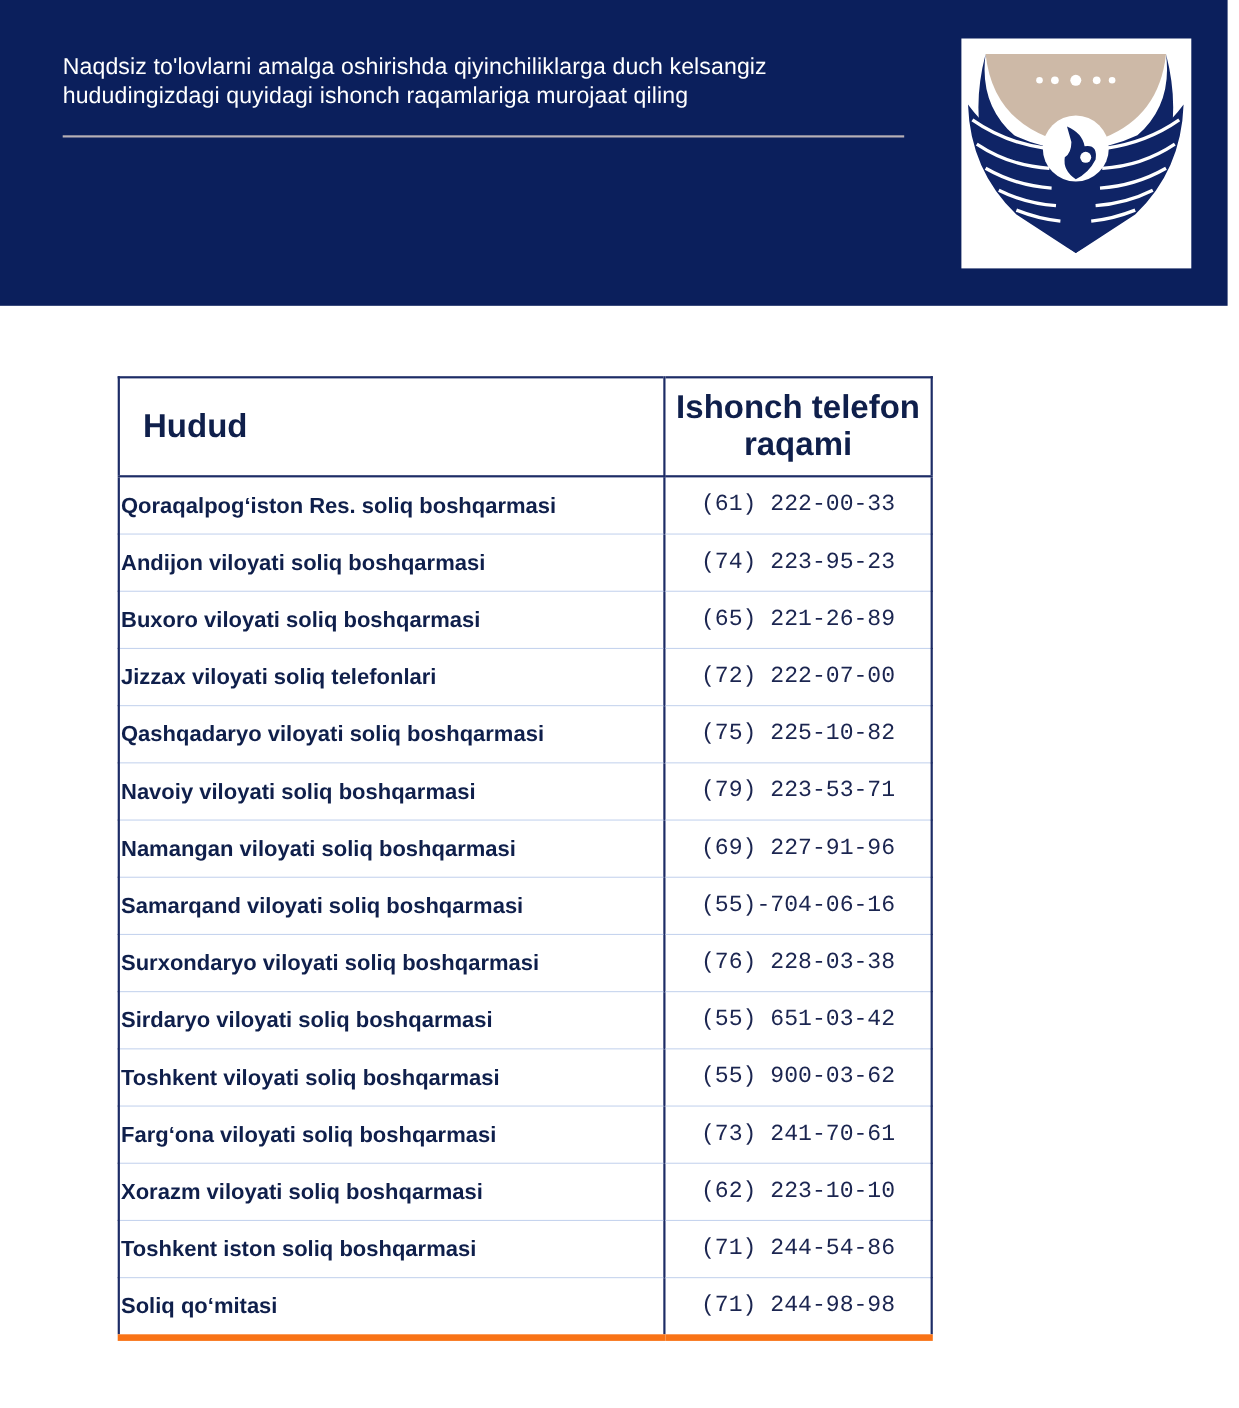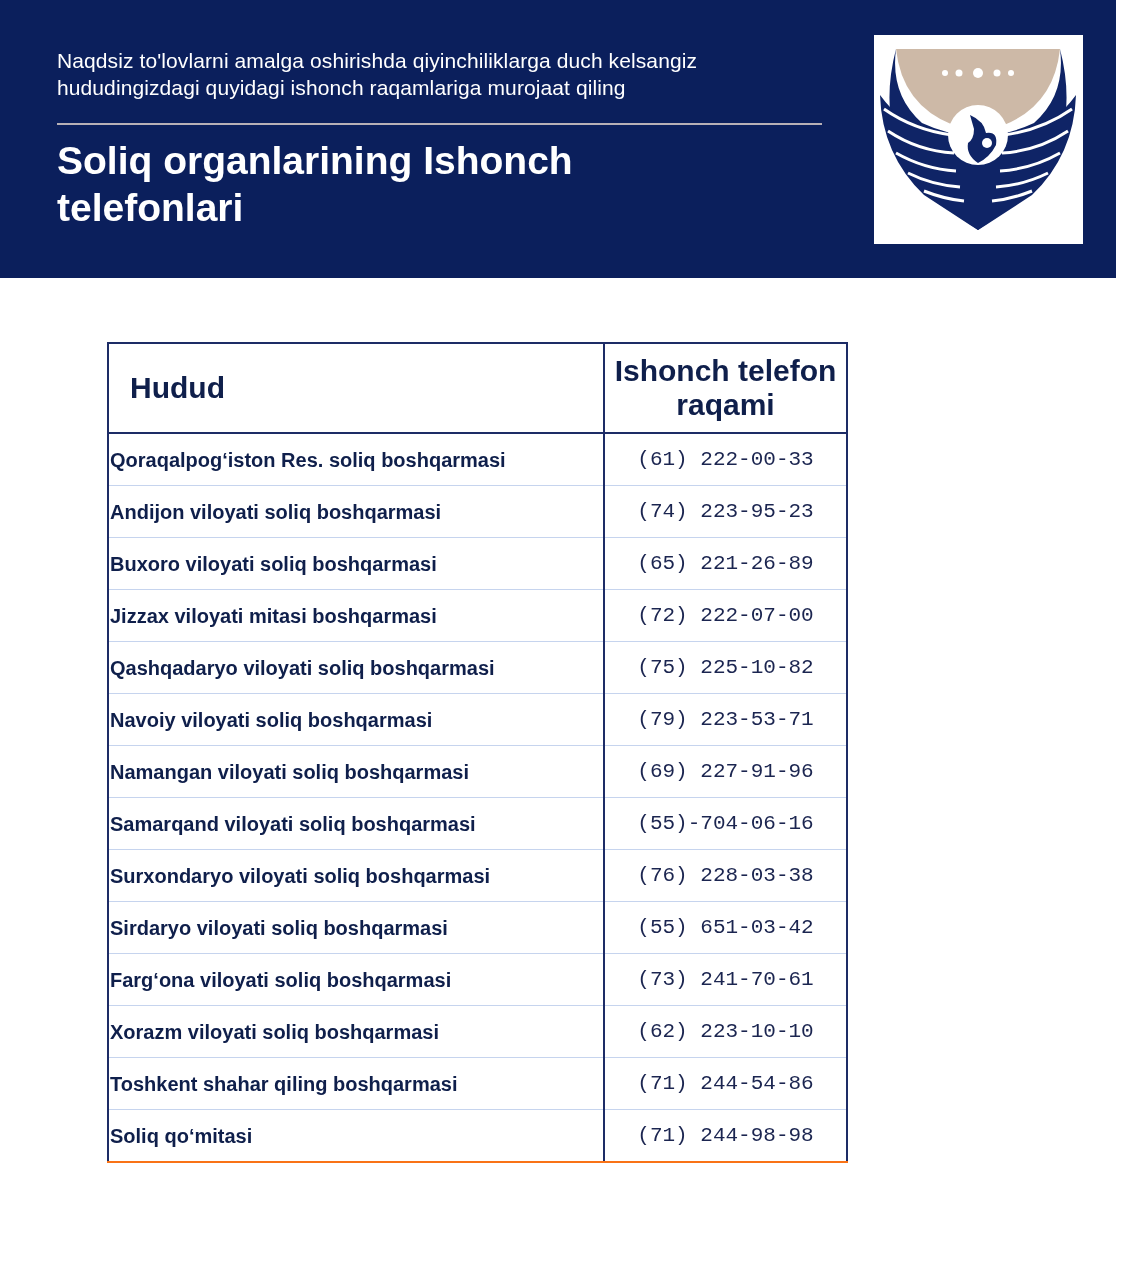--- a/index.html
+++ b/index.html
@@ -43,29 +43,28 @@
   }
   th.col-region { padding-left: 21px; width: 472px; border-right: 2px solid #1d2c66; }
   th.col-phone { text-align: center; padding: 0 0; }
   td {
     height: 49px; border-bottom: 1.5px solid #c6d4ee;
     font-size: 20px; color: #0f1f4b;
   }
   td.region { font-weight: bold; border-right: 2px solid #1d2c66; line-height: 22px; margin-left: 42px; }
   td.phone { text-align: center; font-weight: normal; color: #1b2550; font-size: 21px; font-family: Liberation Mono, monospace; }
   tr.tall td { height: 60px; }
-  tr:last-child td { border-bottom: 2px solid #f97316; }
+  tr:last-child td { border-bottom: 6px solid #f97316; }
 </style>
 </head>
 <body>
 
 <div class="header">
   <div class="subtitle">Naqdsiz to'lovlarni amalga oshirishda qiyinchiliklarga duch kelsangiz hududingizdagi quyidagi ishonch raqamlariga murojaat qiling</div>
   <div class="divider"></div>
-  <div class="title">Soliq organlarining Ishonch telefonlari</div>
   <div class="logo-box">
     <svg width="209" height="209" viewBox="0 0 209 209">
 
       <path d="M22 14 L186 14 Q180 70 130 90 L79 90 Q28 70 22 14 Z" fill="#cdb9a7"></path>
 
       <circle cx="71" cy="38" r="3" fill="#ffffff"></circle>
       <circle cx="85" cy="38" r="3.5" fill="#ffffff"></circle>
       <circle cx="104" cy="38" r="5" fill="#ffffff"></circle>
       <circle cx="123" cy="38" r="3.5" fill="#ffffff"></circle>
       <circle cx="137" cy="38" r="3" fill="#ffffff"></circle>
@@ -108,21 +107,21 @@
       </tr>
       <tr>
         <td class="region">Andijon viloyati soliq boshqarmasi</td>
         <td class="phone">(74) 223-95-23</td>
       </tr>
       <tr>
         <td class="region">Buxoro viloyati soliq boshqarmasi</td>
         <td class="phone">(65) 221-26-89</td>
       </tr>
       <tr>
-        <td class="region">Jizzax viloyati mitasi boshqarmasi</td>
+        <td class="region">Jizzax viloyati soliq telefonlari</td>
         <td class="phone">(72) 222-07-00</td>
       </tr>
       <tr>
         <td class="region">Qashqadaryo viloyati soliq boshqarmasi</td>
         <td class="phone">(75) 225-10-82</td>
       </tr>
       <tr>
         <td class="region">Navoiy viloyati soliq boshqarmasi</td>
         <td class="phone">(79) 223-53-71</td>
       </tr>
@@ -136,29 +135,33 @@
       </tr>
       <tr>
         <td class="region">Surxondaryo viloyati soliq boshqarmasi</td>
         <td class="phone">(76) 228-03-38</td>
       </tr>
       <tr>
         <td class="region">Sirdaryo viloyati soliq boshqarmasi</td>
         <td class="phone">(55) 651-03-42</td>
       </tr>
       <tr>
+        <td class="region">Toshkent viloyati soliq boshqarmasi</td>
+        <td class="phone">(55) 900-03-62</td>
+      </tr>
+      <tr>
         <td class="region">Farg‘ona viloyati soliq boshqarmasi</td>
         <td class="phone">(73) 241-70-61</td>
       </tr>
       <tr>
         <td class="region">Xorazm viloyati soliq boshqarmasi</td>
         <td class="phone">(62) 223-10-10</td>
       </tr>
       <tr>
-        <td class="region">Toshkent shahar qiling boshqarmasi</td>
+        <td class="region">Toshkent iston soliq boshqarmasi</td>
         <td class="phone">(71) 244-54-86</td>
       </tr>
       <tr>
         <td class="region">Soliq qo‘mitasi</td>
         <td class="phone">(71) 244-98-98</td>
       </tr>
     </tbody>
   </table>
 </div>
 

